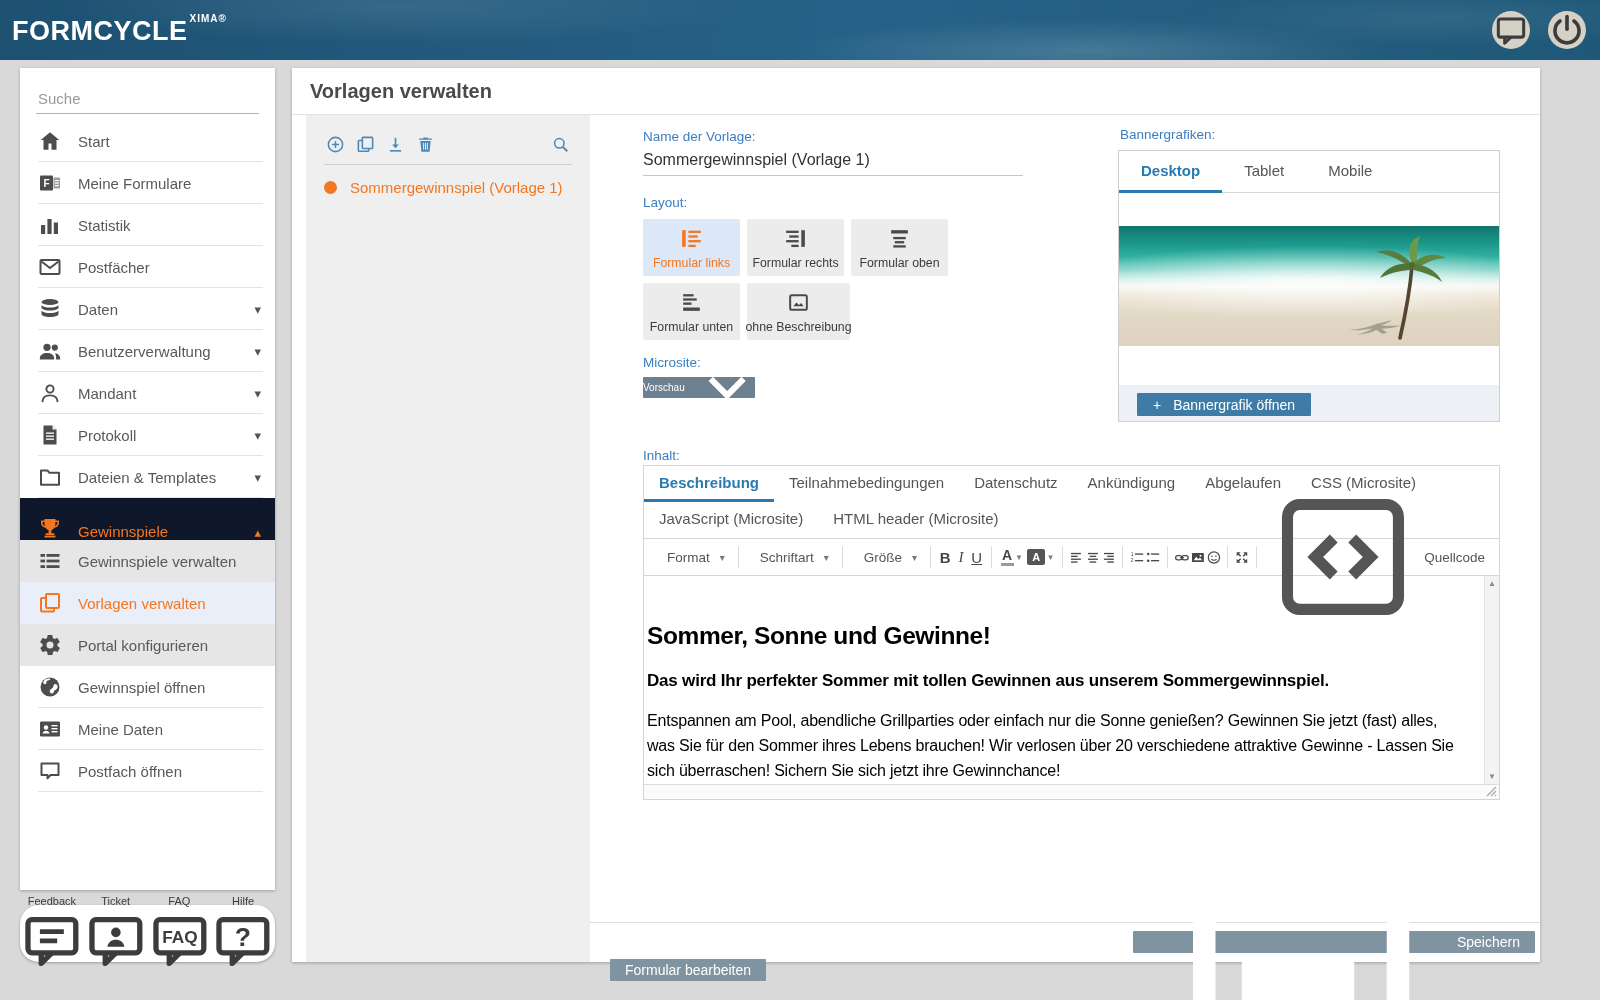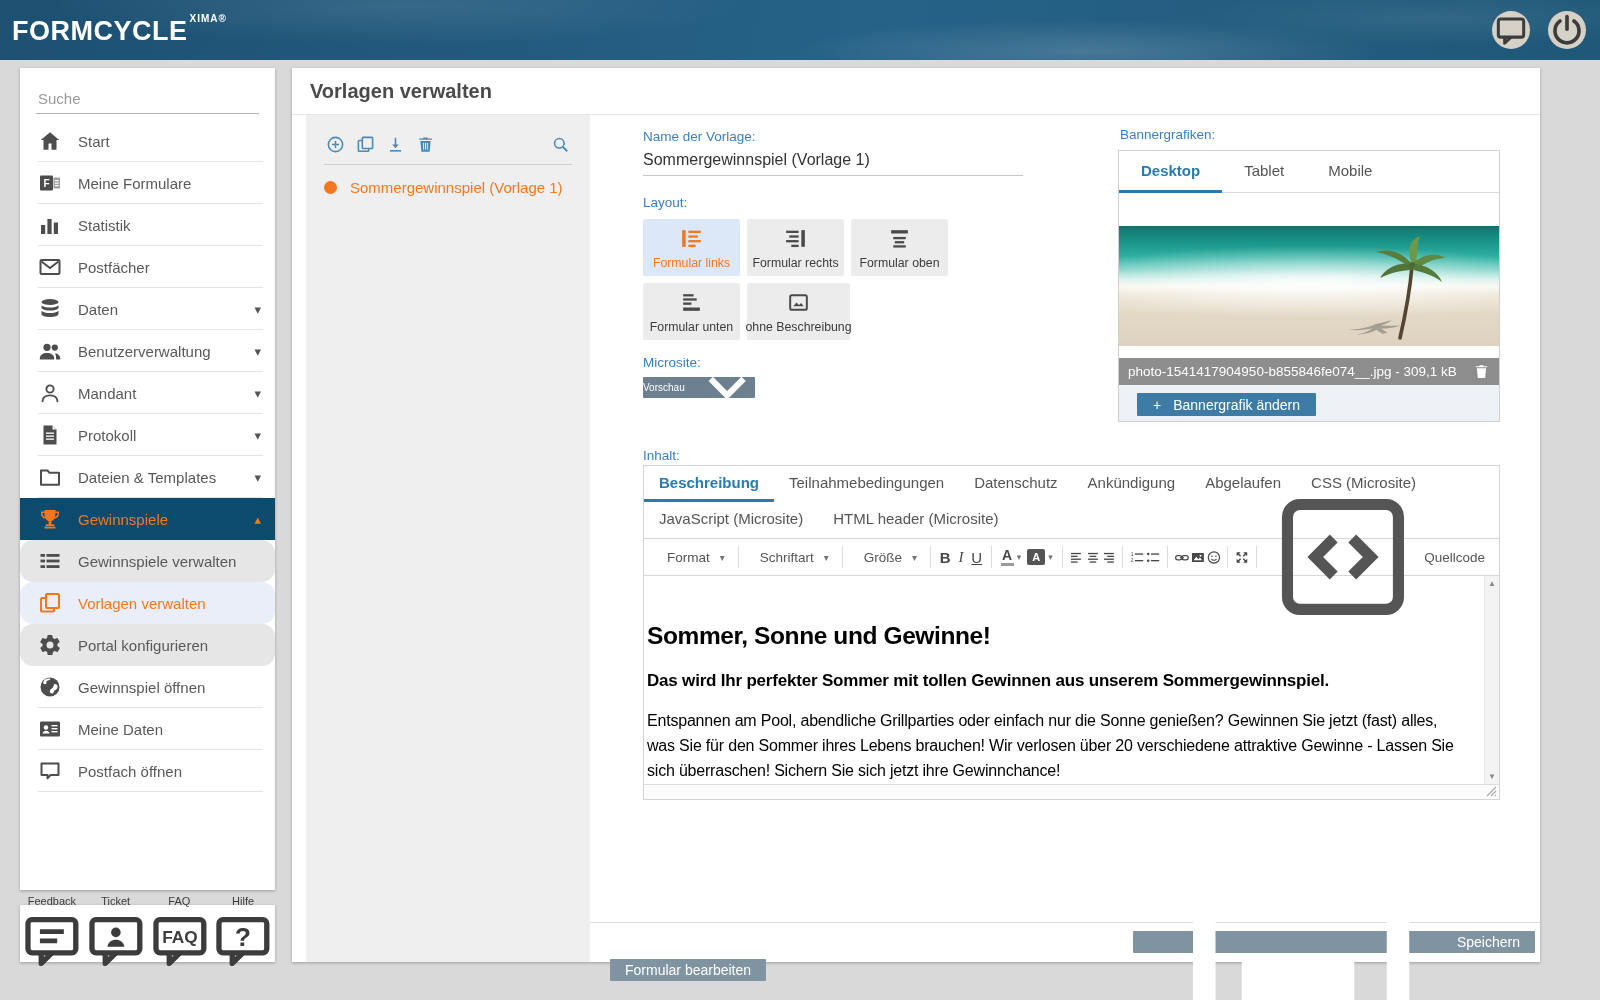--- a/index.html
+++ b/index.html
@@ -29,29 +29,29 @@
   .search-wrap{padding:16px 16px 6px;}
   .search-wrap input{width:100%;border:none;outline:none;border-bottom:1px solid #b5b5b5;
     font-size:15px;padding:6px 2px;color:#444;font-family:inherit;}
   .search-wrap input::placeholder{color:#9a9a9a;}
   .nav-item{position:relative;display:flex;align-items:center;height:42px;padding:0 14px 0 18px;
     color:#595959;font-size:15px;cursor:pointer;}
   .nav-item::after{content:'';position:absolute;left:18px;right:12px;bottom:0;height:1px;background:#e3e3e3;}
   .nav-item .icon{width:24px;height:24px;margin-right:16px;color:#4d4d4d;flex:none;}
   .nav-item .icon svg{width:24px;height:24px;display:block;}
   .nav-item .chev{margin-left:auto;font-size:13px;color:#555;}
-  .nav-item.section-active{background:#0c4a6e;color:#f4771f;}
+  .nav-item.section-active{background:#0f172a;color:#f4771f;align-items:flex-end;}
   .nav-item.section-active .icon,.nav-item.section-active .chev{color:#f4771f;}
   .nav-item.section-active::after,.nav-item.sub::after{display:none;}
-  .nav-item.sub{background:#e6e6e6;border-radius:13px;}
+  .nav-item.sub{background:#e6e6e6;}
   .nav-item.sub.active{background:#e9eef8;color:#f4771f;}
   .nav-item.sub.active .icon{color:#f4771f;}
 
   
-  .help-card{left:20px;top:905px;width:255px;height:57px;display:flex;align-items:center;justify-content:space-around;}
+  .help-card{left:20px;top:905px;width:255px;height:57px;display:flex;align-items:center;justify-content:space-around;border-radius:19px;}
   .help-item{display:flex;flex-direction:column;align-items:center;cursor:pointer;color:#3c3c3c;}
   .help-item .hlabel{font-size:11px;color:#3c3c3c;margin-bottom:2px;}
   .help-item svg{width:25px;height:25px;}
 
   
   .main{left:292px;top:68px;width:1248px;height:894px;}
   .main-header{height:47px;border-bottom:1px solid #e3e3e3;display:flex;align-items:center;}
   .main-title{font-size:20px;font-weight:bold;color:#4a4a4a;margin-left:18px;}
 
   .list-panel{position:absolute;left:14px;top:47px;width:284px;bottom:0;background:#efefef;}
@@ -540,34 +540,24 @@
             </g>
             <path d="M66 34 C64 58 60 80 54 106" stroke="#53452f" stroke-width="3.6" fill="none" stroke-linecap="round"></path>
             <path d="M66 32 C56 20 42 16 30 20 C42 22 54 28 62 34z" fill="#587d3e"></path>
             <path d="M66 32 C60 18 64 8 74 4 C70 14 72 24 70 32z" fill="#6d9a4a"></path>
             <path d="M66 32 C76 22 90 20 100 26 C88 26 78 32 72 36z" fill="#5e8943"></path>
             <path d="M66 32 C52 30 40 36 34 46 C46 40 58 38 66 38z" fill="#517539"></path>
             <path d="M66 32 C80 32 92 40 96 50 C86 42 74 40 68 38z" fill="#567c3c"></path>
             <circle cx="66" cy="33" r="3" fill="#4c6b34"></circle>
           </svg>
         </div>
-        <div class="file-bar">
-          <span class="file-name">photo-1541417904950-b855846fe074__.jpg - 309,1 kB</span>
-          <span class="file-trash">
-              <svg viewBox="0 0 24 24" xmlns="http://www.w3.org/2000/svg" style="width:100%;height:100%;display:block">
-                <path fill="currentColor" d="M9.2 3h5.6v1.5H20V6H4V4.5h5.2z"></path>
-                <path fill="currentColor" d="M5.5 7.5h13L17.2 21H6.8z"></path>
-                <path d="M9.6 10v8.5M12 10v8.5M14.4 10v8.5" stroke="#fff" stroke-width="1.1" fill="none"></path>
-              </svg>
-            </span>
-        </div>
         <div class="banner-foot">
           <button class="change-btn">
             <span>+</span>
-            <span>Bannergrafik ändern</span>
+            <span>Bannergrafik öffnen</span>
           </button>
         </div>
       </div>
 
       <div class="blabel inhalt-label">Inhalt:</div>
       <div class="editor-box">
         <div class="ct-row" id="ct-row1">
             <div class="ct-tab active">Beschreibung</div>
             <div class="ct-tab">Teilnahmebedingungen</div>
             <div class="ct-tab">Datenschutz</div>

